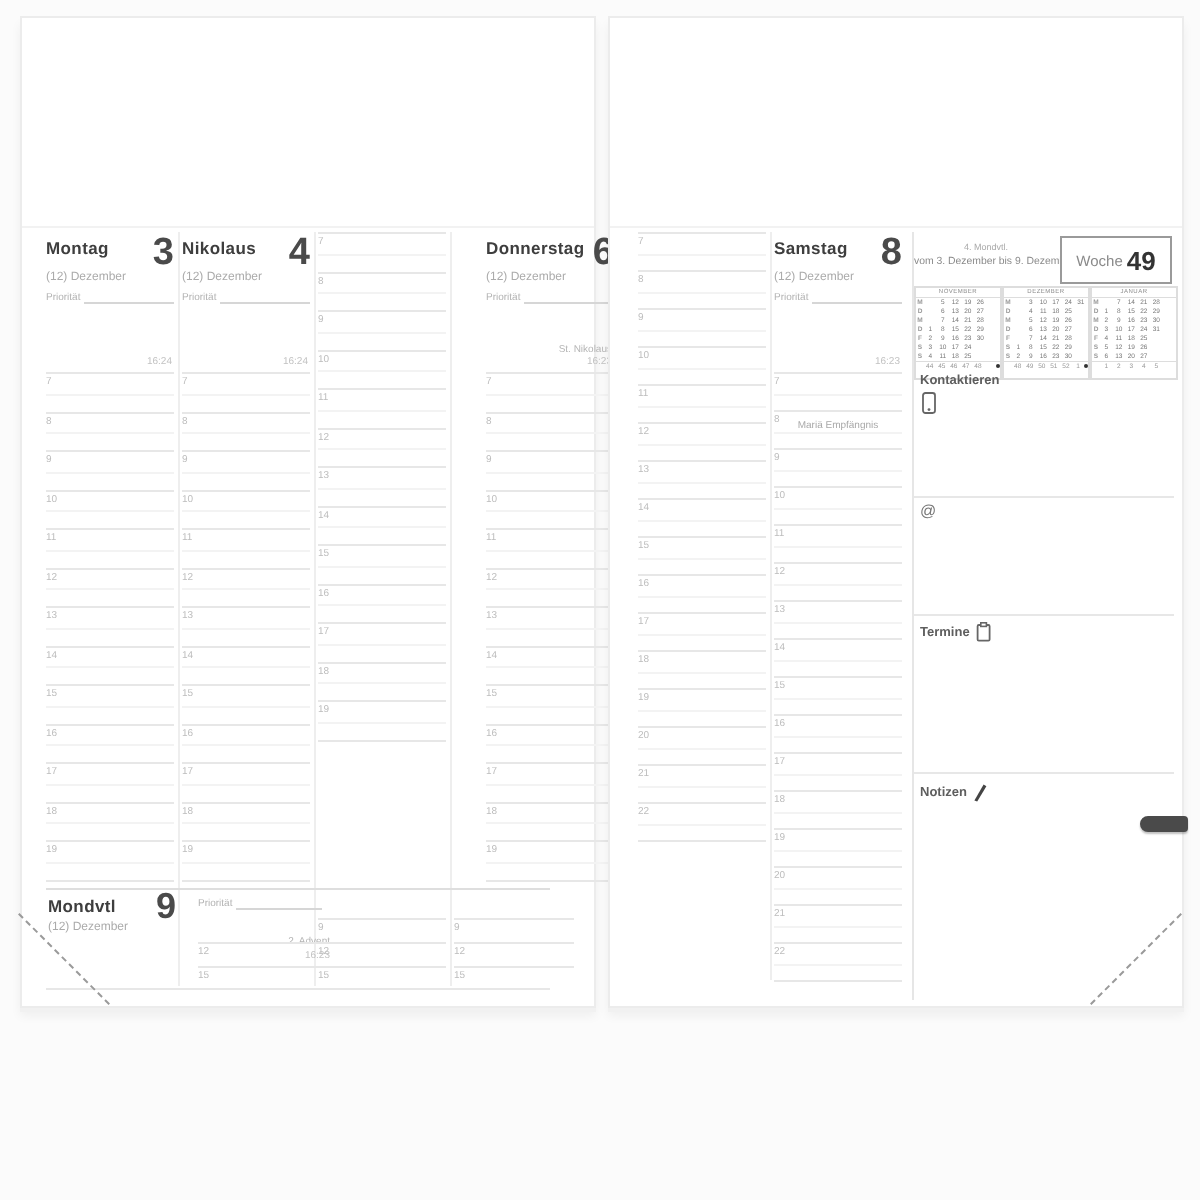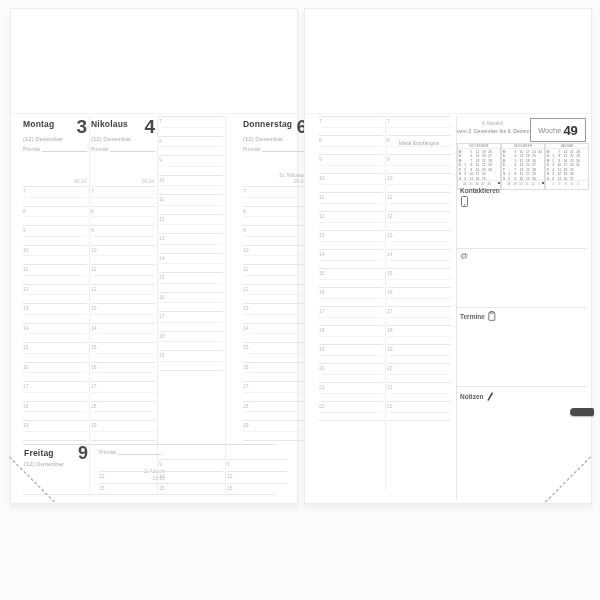--- a/index.html
+++ b/index.html
@@ -352,21 +352,21 @@
             <div class="half-line"></div>
           </div>
         </div>
     </div>
 
     <div class="vline" style="left:78px;height:377px"></div>
     <div class="vline" style="left:146px;height:377px"></div>
     <div class="vline" style="left:214px;height:377px"></div>
 
     <div class="sunday-strip">
-      <span class="day-name sun-name">Freitag</span>
+      <span class="day-name sun-name">Mondvtl</span>
       <span class="day-num sun-num">9</span>
       <div class="day-sub sun-sub">(12) Dezember</div>
       <div class="prio-row sun-prio">
         <span class="prio-label">Priorität</span>
         <span class="prio-line"></span>
       </div>
       <div class="sun-note">
         <div class="foot-note">2. Advent</div>
         <div class="foot-sunset">16:23</div>
       </div>
@@ -469,20 +469,34 @@
             <div class="half-line"></div>
           </div>
           <div class="hrow" style="top: 285px; height: 19px;">
             <span class="hlabel">22</span>
             <div class="half-line"></div>
           </div>
         </div>
     </div>
 
     <div class="day-col" style="left:82px">
+      <div class="day-head">
+        <div class="title-row">
+          <span class="day-name">Samstag</span>
+          <span class="day-num">8</span>
+        </div>
+        <div class="day-sub">(12) Dezember</div>
+        <div class="prio-row">
+          <span class="prio-label">Priorität</span>
+          <span class="prio-line"></span>
+        </div>
+        <div class="day-foot">
+          <div class="foot-sunset">16:23</div>
+        </div>
+      </div>
       <div class="grid" style="height: 304px;">
         <div class="grid-note">Mariä Empfängnis</div>
       <div class="hrow" style="top: 0px; height: 19px;">
             <span class="hlabel">7</span>
             <div class="half-line"></div>
           </div>
           <div class="hrow" style="top: 19px; height: 19px;">
             <span class="hlabel">8</span>
             <div class="half-line"></div>
           </div>

